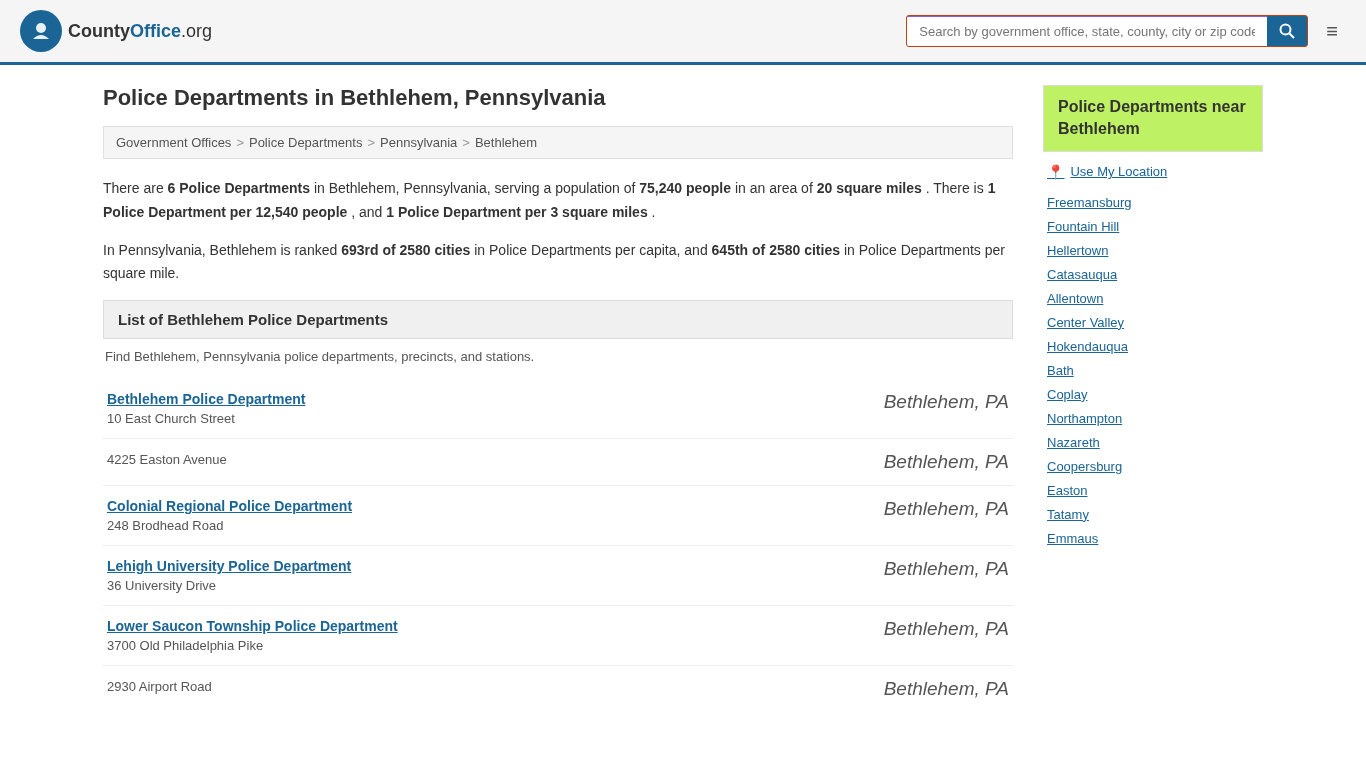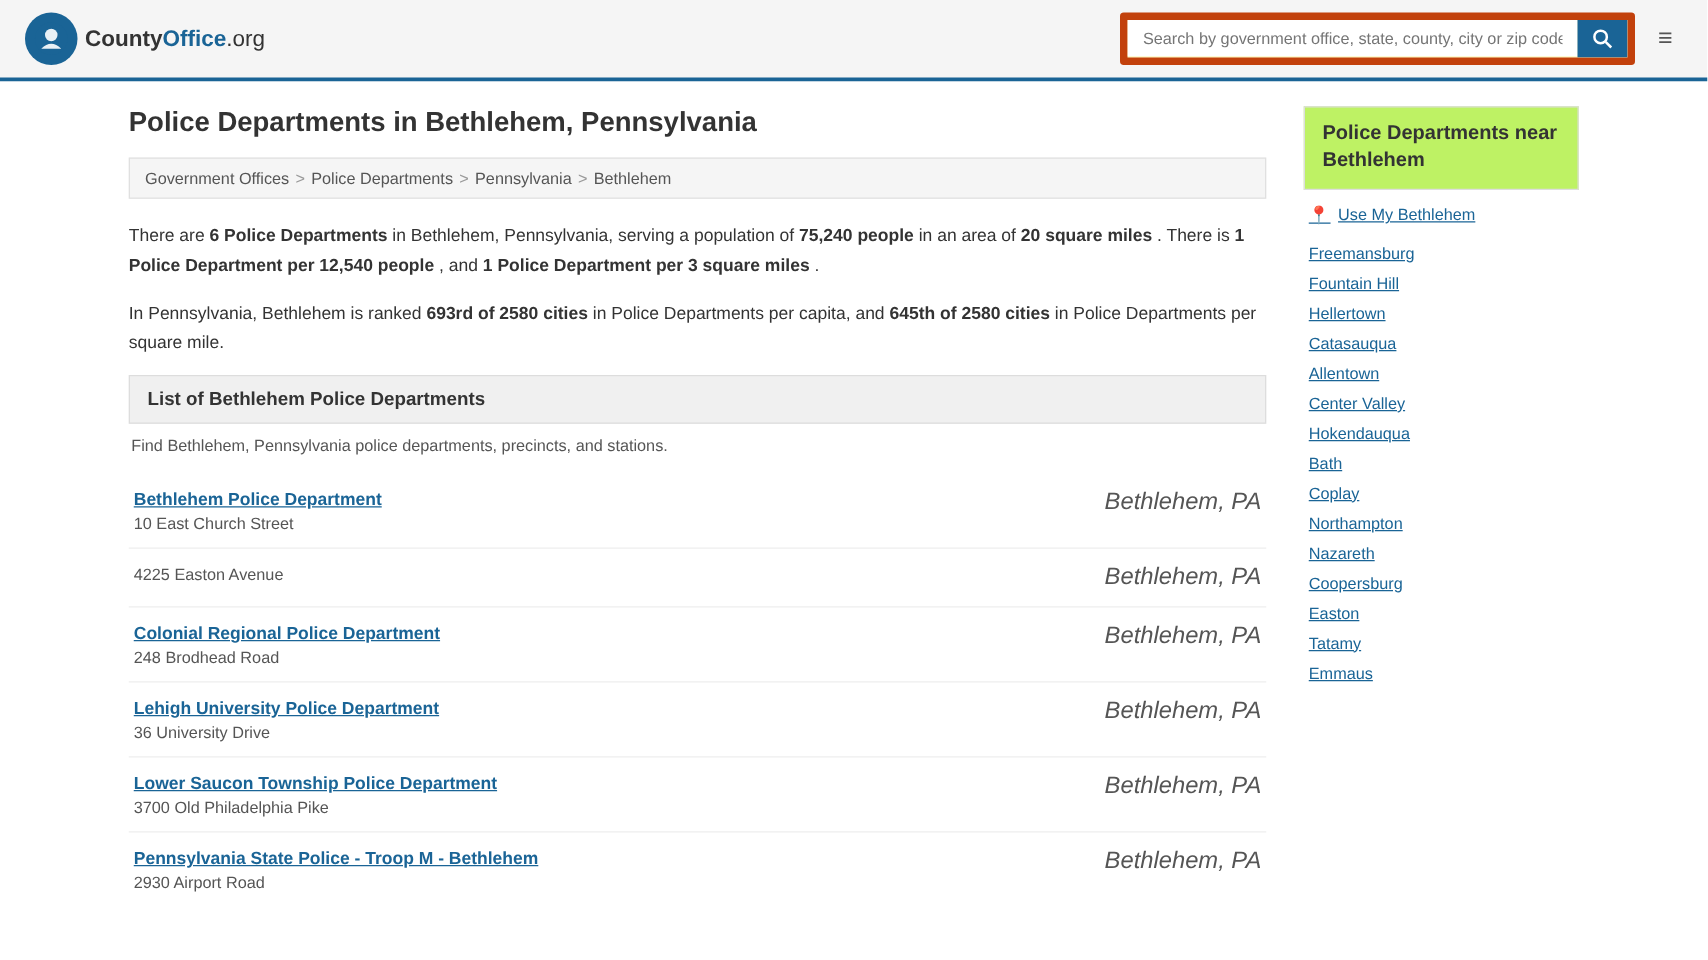--- a/index.html
+++ b/index.html
@@ -39,23 +39,23 @@
     .logo-text span {
       color: #1a6496;
     }
     .header-right {
       display: flex;
       align-items: center;
       gap: 10px;
     }
     .search-bar {
       display: flex;
-      align-items: flex-start;
-      border: 6px solid #c2410c;
-      background: #fef9c3;
+      align-items: center;
+      border: 1px solid #c2410c;
+      background: #8b5cf6;
       border-radius: 3px;
       overflow: hidden;
     }
     .search-bar input {
       border: none;
       outline: none;
       padding: 7px 12px;
       width: 360px;
       font-size: 13px;
       color: #999;
@@ -317,34 +317,33 @@
     </div>
         <div class="dept-item">
       <div class="dept-info">
         <a class="dept-name">Lower Saucon Township Police Department</a>
         <span class="dept-address">3700 Old Philadelphia Pike</span>
       </div>
       <div class="dept-location">Bethlehem, PA</div>
     </div>
         <div class="dept-item">
       <div class="dept-info">
-        <a class="dept-name">Pennsylvania State Police - Troop M - Bethlehem</a>
         <span class="dept-address">2930 Airport Road</span>
       </div>
       <div class="dept-location">Bethlehem, PA</div>
     </div>
       </div>
 
   </div>
 
   <aside class="sidebar">
     <div class="sidebar-header">Police Departments near Bethlehem</div>
     <div class="sidebar-use-location">
       <span class="location-icon">📍</span>
-      <span>Use My Bethlehem</span>
+      <span>Use My Location</span>
     </div>
     <ul class="sidebar-links" id="nearby-list">
     <li><a href="#">Freemansburg</a></li>
         <li><a href="#">Fountain Hill</a></li>
         <li><a href="#">Hellertown</a></li>
         <li><a href="#">Catasauqua</a></li>
         <li><a href="#">Allentown</a></li>
         <li><a href="#">Center Valley</a></li>
         <li><a href="#">Hokendauqua</a></li>
         <li><a href="#">Bath</a></li>

